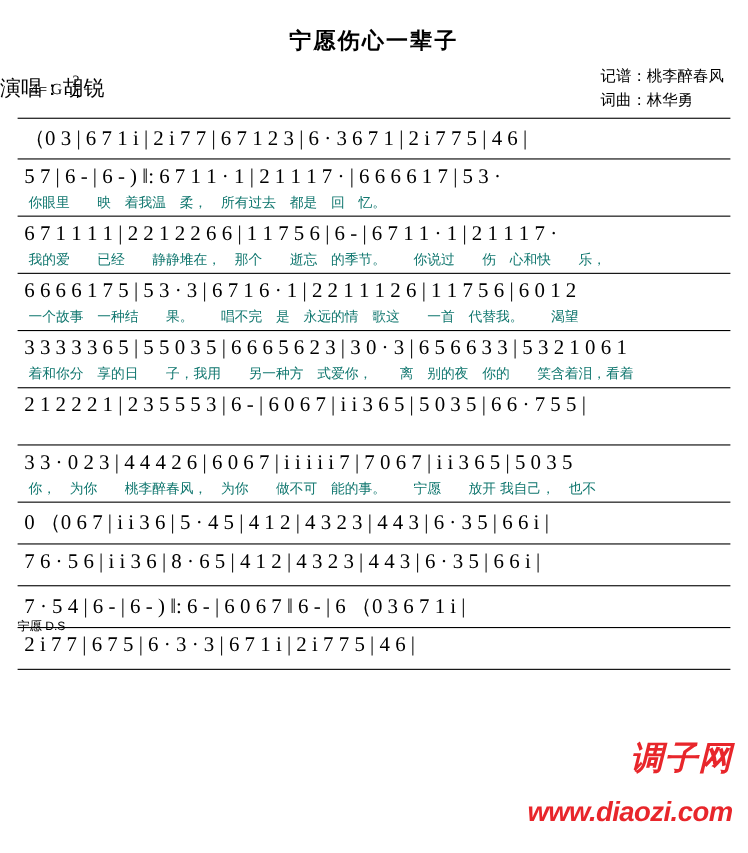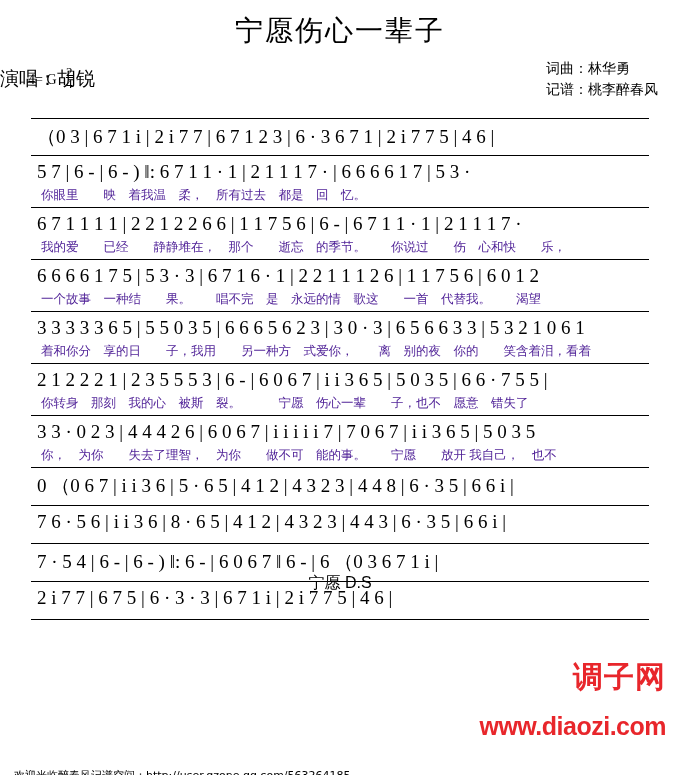--- a/index.html
+++ b/index.html
@@ -16,24 +16,24 @@
     position: relative;
   }
   .sheet {
     position: relative;
     width: 680px;
     height: 775px;
   }
   .title {
     text-align: center;
     font-family: "DejaVu Sans", sans-serif;
-    font-size: 28px;
-    font-weight: normal;
+    font-size: 20px;
+    font-weight: bold;
     letter-spacing: 2px;
-    margin-top: 12px;
+    margin-top: 24px;
   }
   .header-row {
     position: relative;
     height: 48px;
     margin-top: 6px;
   }
   .key-sig {
     position: absolute;
     left: 28px;
     top: 10px;
@@ -60,22 +60,22 @@
   }
   .credits {
     position: absolute;
     right: 22px;
     top: 2px;
     font-size: 14px;
     line-height: 21px;
     text-align: left;
   }
   .staff {
-    margin-top: 14px;
-    padding: 0 31px;
+    margin-top: 2px;
+    padding: 0 16px;
   }
   .line {
     position: relative;
     height: 52px;
     border-bottom: 1px solid #000;
     box-sizing: border-box;
   }
   .line.nolyric { height: 38px; }
   .line:first-child { border-top: 1px solid #000; }
   .notes {
@@ -87,79 +87,79 @@
     padding-top: 5px;
     padding-left: 6px;
     letter-spacing: 0px;
   }
   .lyr {
     position: relative;
     height: 20px;
     font-size: 12.5px;
     white-space: nowrap;
     padding-left: 10px;
-    color: #4c1d95;
-    font-family: Liberation Serif, serif;
+    color: #0f766e;
+    font-family: Liberation Sans, sans-serif;
   }
   .footer {
     position: absolute;
     left: 0;
     bottom: 4px;
     width: 680px;
     font-size: 11px;
     padding-left: 14px;
     box-sizing: border-box;
     font-family: "DejaVu Sans", sans-serif;
   }
   .brand {
     position: absolute;
     right: 14px;
     bottom: 46px;
     text-align: right;
+    font-style: italic;
   }
   .brand .cn {
     font-family: "DejaVu Sans", sans-serif;
     font-size: 30px;
     font-weight: bold;
     color: #e8262b;
     letter-spacing: 1px;
   }
   .brand .url {
     font-family: "Liberation Sans", sans-serif;
     font-size: 25px;
     font-weight: bold;
     color: #e8262b;
     letter-spacing: -0.5px;
     margin-top: 14px;
   }
   .dsmark {
-    text-align: center;
-    font-size: 16px;
+    font-size: 11px;
     margin-top: -2px;
   }
 </style>
 </head>
 <body>
 
 <div class="sheet">
 
   <div class="title">宁愿伤心一辈子</div>
 
   <div class="header-row">
     <div class="key-sig">
       <span>4= G</span>
       <span class="meter">
         <span class="num">2</span>
         <span class="den">4</span>
       </span>
     </div>
     <div class="singer">演唱：胡锐</div>
     <div class="credits">
+      <div>记谱：桃李醉春风</div>
       <div>词曲：林华勇</div>
-      <div>记谱：桃李醉春风</div>
     </div>
   </div>
 
   <div class="staff">
 
     <div class="line nolyric">
       <div class="notes">（0 3  | 6 7 1   i  | 2 i 7   7  | 6 7 1  2 3 | 6 · 3  6 7 1 | 2 i 7  7 5 | 4 6 |</div>
     </div>
 
     <div class="line">
@@ -177,31 +177,30 @@
       <div class="lyr">一个故事　一种结　　果。　　唱不完　是　永远的情　歌这　　一首　代替我。　　渴望</div>
     </div>
 
     <div class="line">
       <div class="notes">3 3 3 3  3 6 5 | 5 5 0 3 5 | 6 6 6 5  6 2 3 | 3 0 · 3 | 6 5 6  6 3 3 | 5 3 2 1  0 6 1</div>
       <div class="lyr">着和你分　享的日　　子，我用　　另一种方　式爱你，　　离　别的夜　你的　　笑含着泪，看着</div>
     </div>
 
     <div class="line">
       <div class="notes">2 1 2  2 2 1 | 2 3 5  5 5 3 | 6  - | 6  0 6 7 | i i  3 6 5 | 5 0 3 5 | 6 6 · 7 5 5 |</div>
-      <div class="lyr">你转身　那刻　我的心　被斯　裂。　　　宁愿　伤心一辈　　子，也不　愿意　错失了</div>
     </div>
 
     <div class="line">
       <div class="notes">3 3 · 0 2 3 | 4 4  4 2 6 | 6 0 6 7 | i i i  i i 7 | 7  0 6 7 | i i  3 6 5 | 5 0 3 5</div>
-      <div class="lyr">你，　为你　　失去了理智，　为你　　做不可　能的事。　　宁愿　　放开 我自己，　也不</div>
-    </div>
-
-
-    <div class="line nolyric">
-      <div class="notes">0  （0 6 7 | i i   3 6 | 5 · 6 5 | 4 1  2 | 4 3  2 3 | 4 4 8 | 6 · 3 5 | 6 6 i |</div>
+      <div class="lyr">你，　为你　　桃李醉春风，　为你　　做不可　能的事。　　宁愿　　放开 我自己，　也不</div>
+    </div>
+
+
+    <div class="line nolyric">
+      <div class="notes">0  （0 6 7 | i i   3 6 | 5 · 4 5 | 4 1  2 | 4 3  2 3 | 4 4 3 | 6 · 3 5 | 6 6 i |</div>
     </div>
 
     <div class="line nolyric">
       <div class="notes">7 6 · 5 6 | i i  3 6 | 8 · 6 5 | 4 1  2 | 4 3  2 3 | 4 4 3 | 6 · 3 5 | 6 6 i |</div>
     </div>
 
     <div class="line nolyric">
       <div class="notes">7 · 5  4 | 6  - | 6  - ) ‖: 6  - | 6  0 6 7 ‖ 6  - | 6  （0 3   6 7 1    i |</div>
       <div class="dsmark">宁愿 D.S</div>
     </div>

